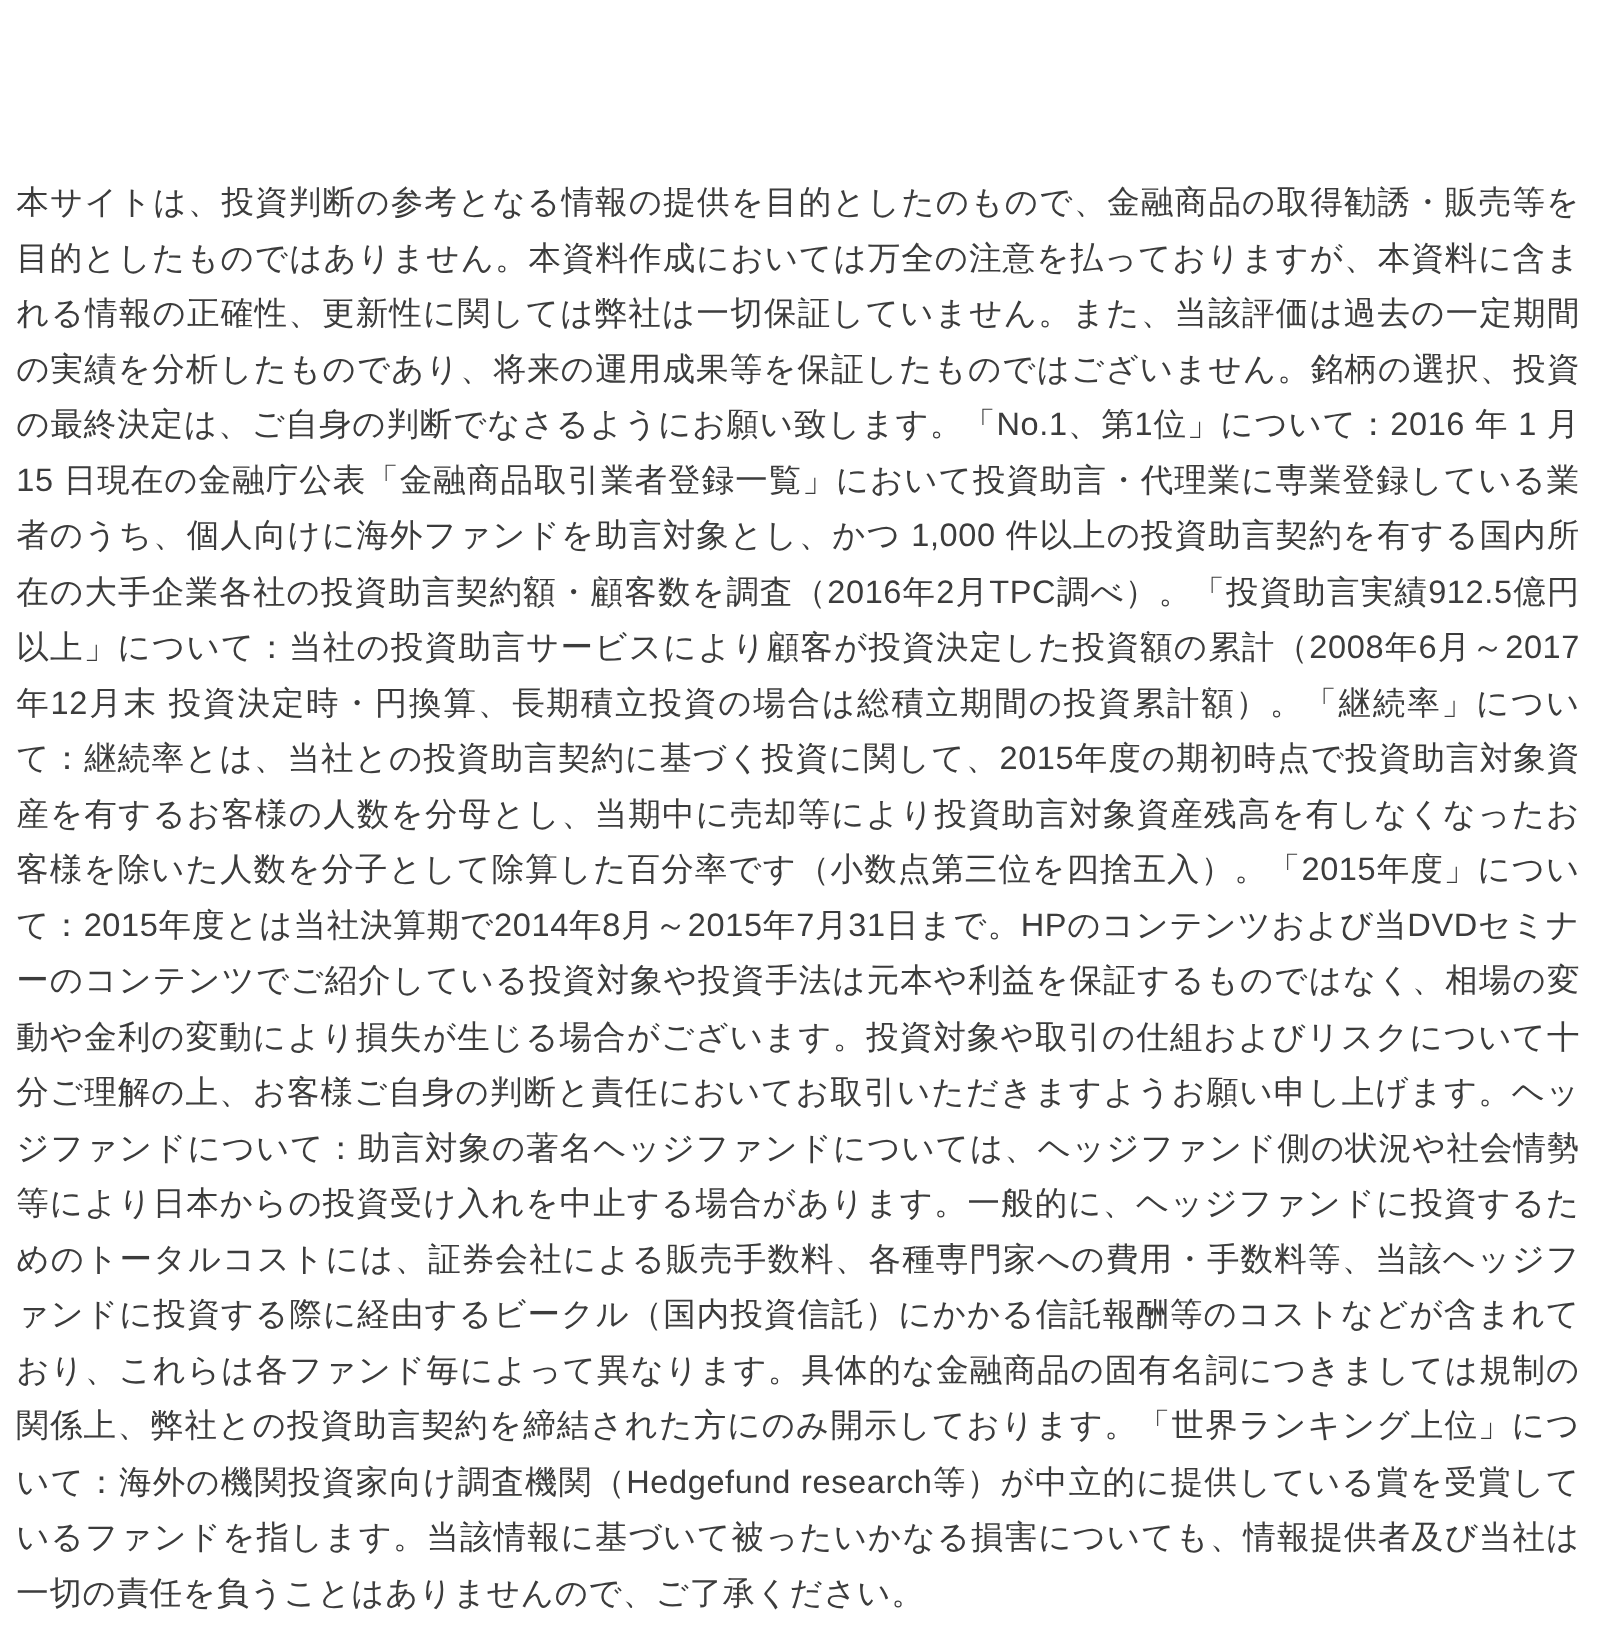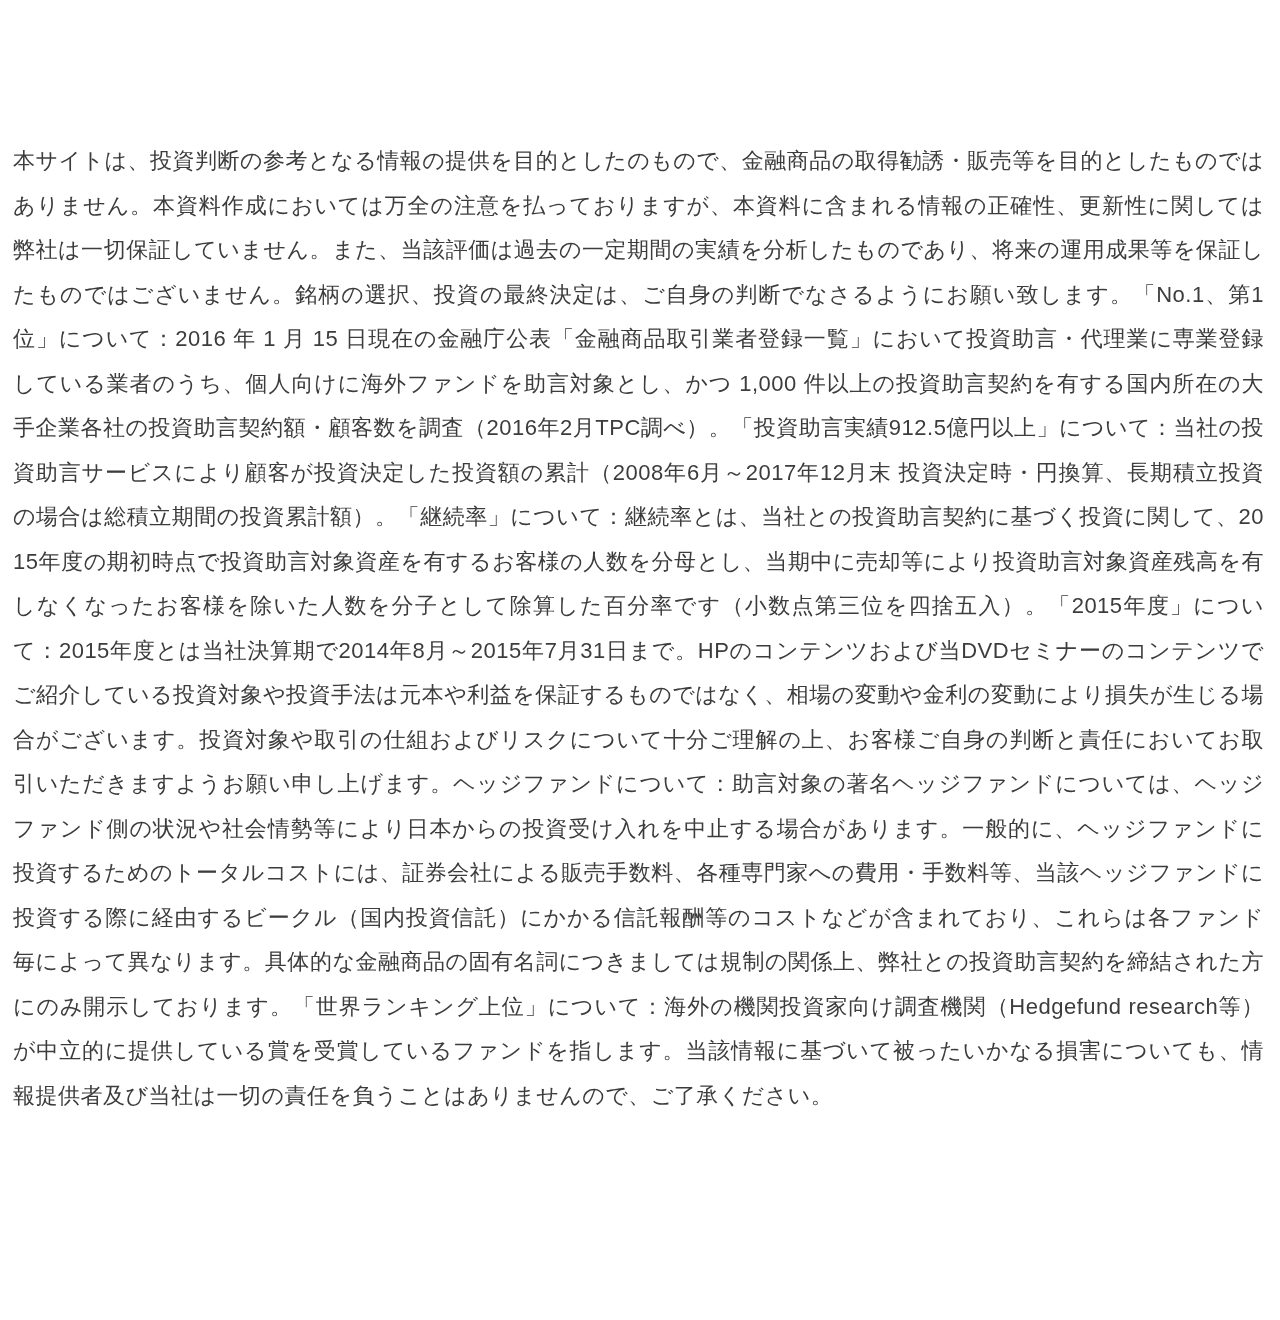--- a/index.html
+++ b/index.html
@@ -13,21 +13,21 @@
     box-sizing: border-box;
     font-family: "Liberation Sans", "DejaVu Sans", sans-serif;
   }
   .disclaimer-wrap {
     box-sizing: border-box;
     width: 1280px;
     padding: 139px 16px 0 13px;
   }
   .disclaimer-text {
     margin: 0;
-    font-size: 22px;
+    font-size: 26px;
     line-height: 44.5px;
     font-weight: 300;
     color: #3c3c3c;
     text-align: justify;
     letter-spacing: 0.5px;
     word-break: break-all;
   }
 </style>
 </head>
 <body>

